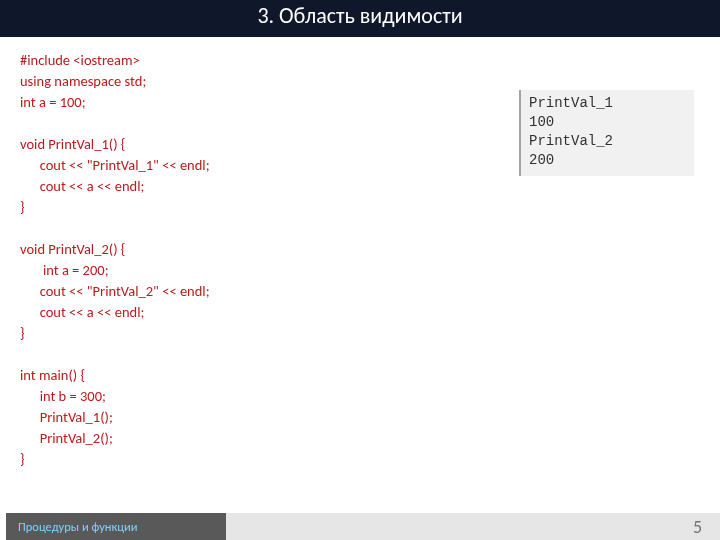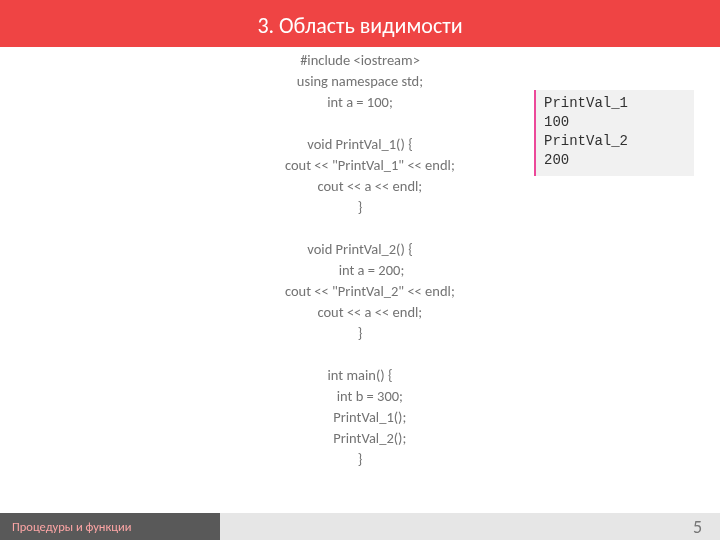--- a/index.html
+++ b/index.html
@@ -5,73 +5,73 @@
   * { box-sizing: border-box; margin: 0; padding: 0; }
   body {
     width: 720px;
     height: 540px;
     background: #ffffff;
     font-family: Calibri, Arial, sans-serif;
     position: relative;
     overflow: hidden;
   }
   .title-bar {
-    background: #ef4444;
+    background: #0f172a;
     color: #ffffff;
     font-size: 22px;
-    padding: 12px 0 8px 0;
+    padding: 2px 0 8px 0;
     text-align: center;
     font-weight: 400;
   }
   .content {
     position: absolute;
     top: 50px;
     left: 20px;
     right: 20px;
     bottom: 34px;
   }
   .code-block {
     font-family: Calibri, Arial, sans-serif;
     font-size: 14.5px;
     line-height: 1.45;
-    color: #737373;
+    color: #b91c1c;
     white-space: pre;
-    text-align: center;
   }
   .output-box {
     position: absolute;
     top: 90px;
     right: 26px;
-    width: 160px;
+    width: 175px;
     background: #f1f1f1;
-    border-left: 2px solid #ec4899;
+    border-left: 2px solid #a3a3a3;
     padding: 4px 8px 6px 8px;
     font-family: Consolas, "Courier New", monospace;
     font-size: 14px;
     line-height: 1.35;
     color: #303030;
     white-space: pre;
   }
   .footer {
     position: absolute;
     bottom: 0;
     left: 0;
     right: 0;
     height: 27px;
     display: flex;
     align-items: stretch;
   }
   .footer-label {
     background: #595959;
-    color: #fca5a5;
+    color: #7dd3fc;
     font-size: 12.5px;
     padding: 5px 12px;
     display: flex;
     align-items: center;
     width: 220px;
+    margin-left: 6px;
   }
   .footer-spacer {
     flex: 1;
     background: #e6e6e6;
   }
   .footer-page {
     background: #e6e6e6;
     color: #777777;
     font-size: 18px;
     padding: 0 18px 0 10px;

